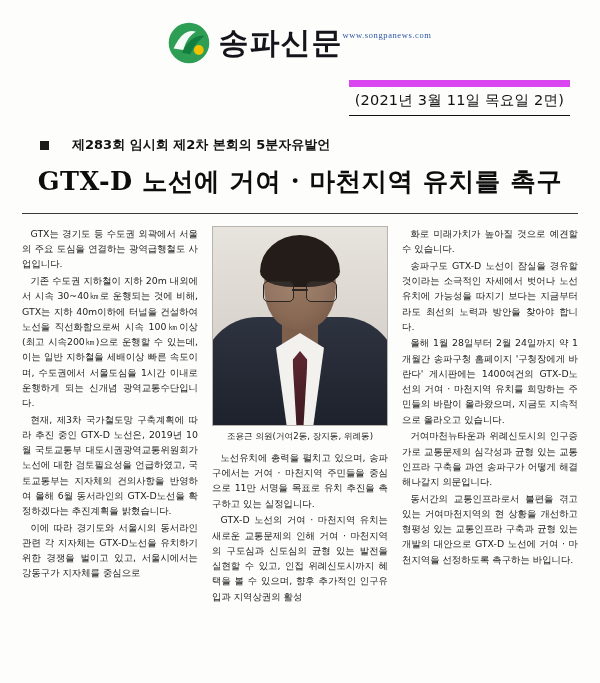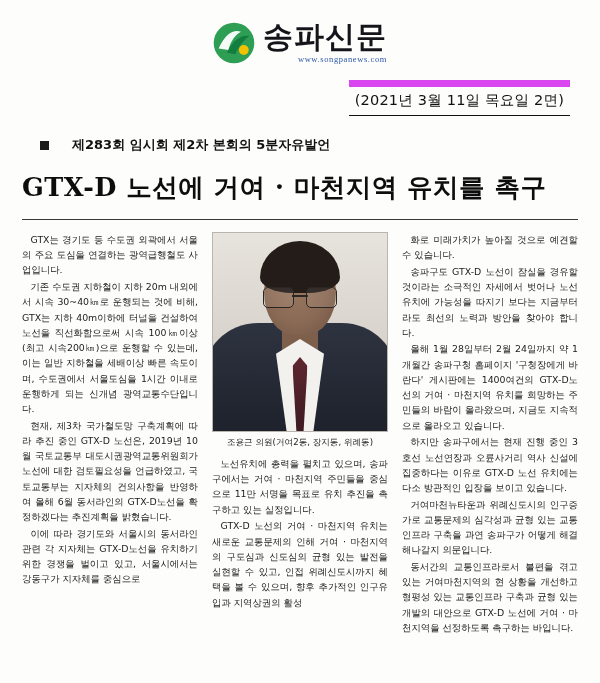--- a/index.html
+++ b/index.html
@@ -32,22 +32,21 @@
   }
   .logo-mark {
     width: 42px;
     height: 42px;
     position: relative;
     flex: none;
   }
   .logo-mark svg { display: block; }
   .logo-text {
     display: flex;
-    flex-direction: column;
-    align-items: flex-end;
+    align-items: flex-start;
     line-height: 1;
   }
   .logo-title {
     font-family: "DejaVu Sans", sans-serif;
     font-size: 30px;
     font-weight: bold;
     letter-spacing: 1px;
     color: #14141a;
   }
   .logo-url {
@@ -91,22 +90,22 @@
   }
   .kicker-text {
     font-family: "DejaVu Sans", sans-serif;
     font-size: 13px;
     font-weight: bold;
     color: #111;
   }
 
   
   .headline {
-    margin-top: 16px;
-    text-align: left;
+    margin-top: 10px;
+    text-align: center;
     font-family: "DejaVu Serif", serif;
     font-size: 25.5px;
     font-weight: bold;
     letter-spacing: 0.5px;
     color: #0d0d0d;
   }
   .rule {
     border: 0;
     border-top: 1px solid #3a3a3a;
     margin: 14px 0 12px 0;
@@ -314,19 +313,18 @@
         <div class="caption">조용근 의원(거여2동, 장지동, 위례동)</div>
       </div>
       <p>노선유치에 총력을 펼치고 있으며, 송파구에서는 거여 · 마천지역 주민들을 중심으로 11만 서명을 목표로 유치 추진을 촉구하고 있는 실정입니다.</p>
       <p>GTX-D 노선의 거여 · 마천지역 유치는 새로운 교통문제의 인해 거여 · 마천지역의 구도심과 신도심의 균형 있는 발전을 실현할 수 있고, 인접 위례신도시까지 혜택을 볼 수 있으며, 향후 추가적인 인구유입과 지역상권의 활성</p>
     </div>
 
     <div class="col">
       <p>화로 미래가치가 높아질 것으로 예견할 수 있습니다.</p>
       <p>송파구도 GTX-D 노선이 잠실을 경유할 것이라는 소극적인 자세에서 벗어나 노선유치에 가능성을 따지기 보다는 지금부터라도 최선의 노력과 방안을 찾아야 합니다.</p>
       <p>올해 1월 28일부터 2월 24일까지 약 1개월간 송파구청 홈페이지 '구청장에게 바란다' 게시판에는 1400여건의 GTX-D노선의 거여 · 마천지역 유치를 희망하는 주민들의 바람이 올라왔으며, 지금도 지속적으로 올라오고 있습니다.</p>
-      <p>하지만 송파구에서는 현재 진행 중인 3호선 노선연장과 오륜사거리 역사 신설에 집중하다는 이유로 GTX-D 노선 유치에는 다소 방관적인 입장을 보이고 있습니다.</p>
       <p>거여마천뉴타운과 위례신도시의 인구증가로 교통문제의 심각성과 균형 있는 교통인프라 구축을 과연 송파구가 어떻게 해결해나갈지 의문입니다.</p>
       <p>동서간의 교통인프라로서 불편을 겪고 있는 거여마천지역의 현 상황을 개선하고 형평성 있는 교통인프라 구축과 균형 있는 개발의 대안으로 GTX-D 노선에 거여 · 마천지역을 선정하도록 촉구하는 바입니다.</p>
     </div>
 
   </div>
 </div>
 
 </body></html>

